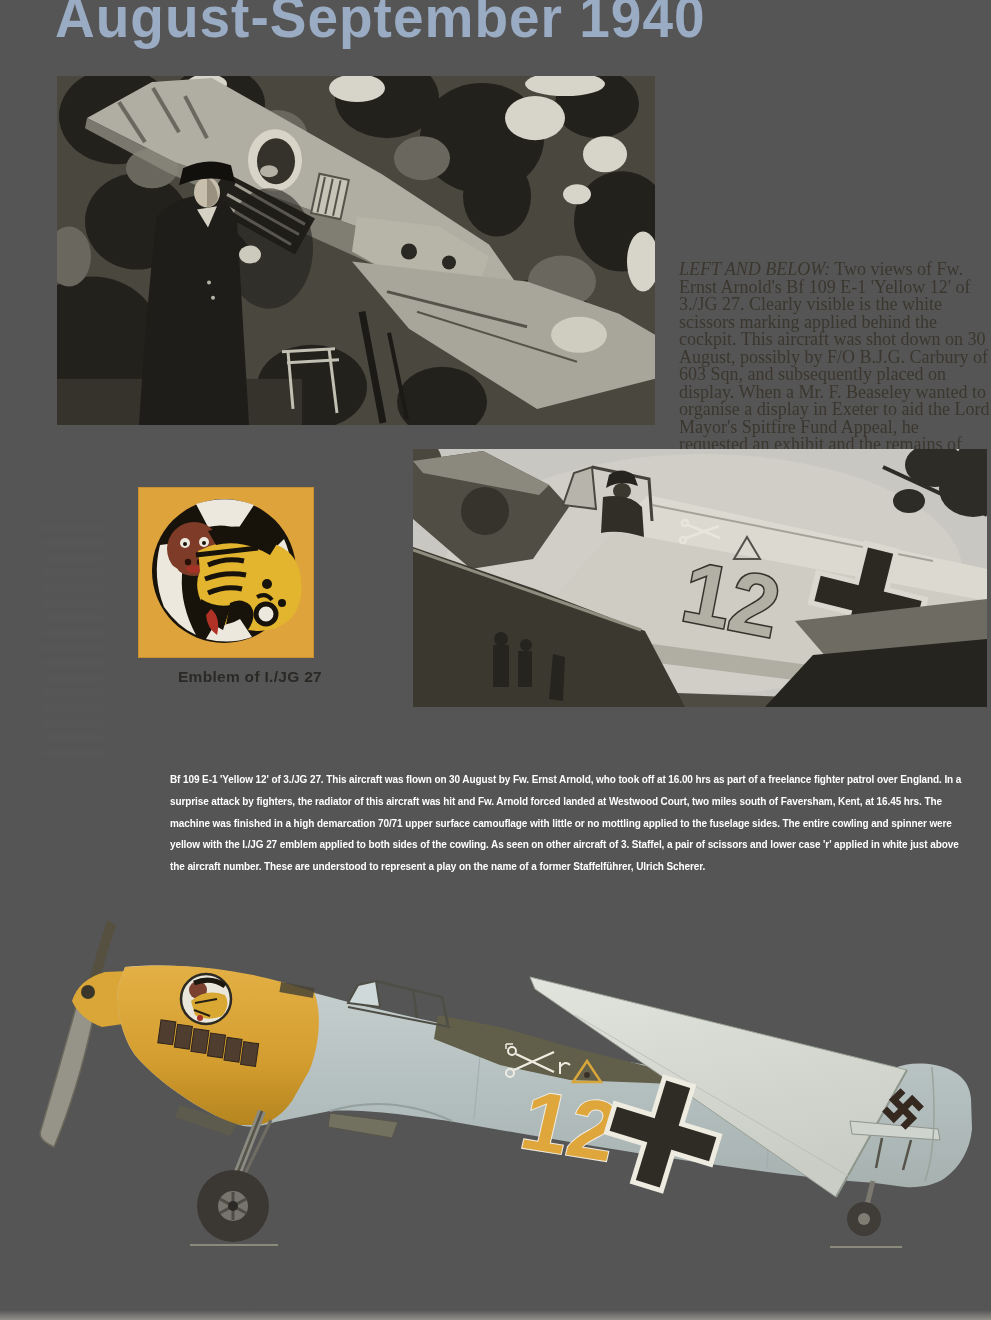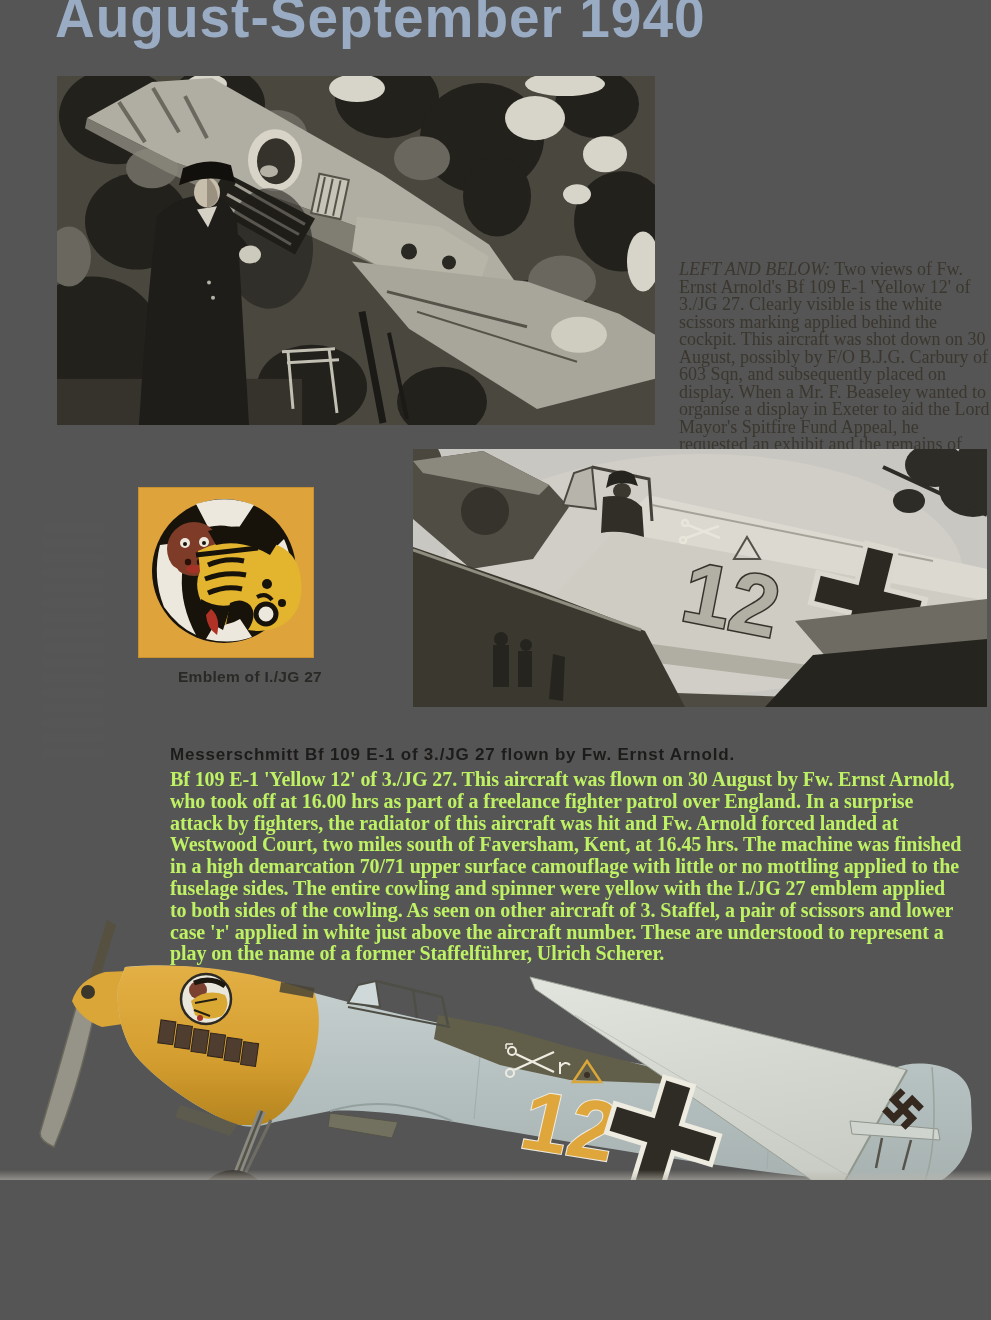--- a/index.html
+++ b/index.html
@@ -1,17 +1,17 @@
 <!DOCTYPE html>
 <html><head>
 <meta charset="utf-8">
 <style>
   html,body{margin:0;padding:0;background:#555;}
   .page{
-    position:relative;width:991px;height:1180px;overflow:hidden;
+    position:relative;width:991px;height:1320px;overflow:hidden;
     background:radial-gradient(ellipse at 50% 42%, #ecead f0%, #eae7df 0%, #e7e4dc 55%, #dcdad2 100%);
     font-family:"Liberation Sans",sans-serif;
   }
   .page-title{
     position:absolute;left:55px;top:-15px;
     font-size:55px;font-weight:bold;letter-spacing:1px;
     color:#9aabc4;white-space:nowrap;
     font-family:"Liberation Sans",sans-serif;
     transform:scaleY(1.04);
   }
@@ -28,22 +28,22 @@
   .emblem-caption{
     position:absolute;left:130px;top:668px;width:192px;text-align:right;
     font-size:15.5px;font-weight:bold;color:#2a2926;letter-spacing:.3px;
   }
   .profile-heading{
     position:absolute;left:170px;top:745px;width:810px;
     font-size:17px;font-weight:bold;color:#1d1c1a;letter-spacing:.8px;
   }
   .profile-body{
     position:absolute;left:170px;top:769px;width:795px;
-    font-size:20px;font-weight:bold;line-height:21.8px;
-    color:#bef264;letter-spacing:-.1px;font-family:Liberation Serif, serif;
+    font-size:10px;font-weight:bold;line-height:21.8px;
+    color:#ffffff;letter-spacing:-.1px;
   }
   .profile-art{position:absolute;left:30px;top:915px;width:955px;height:345px;}
   .ghost-text{
     position:absolute;left:42px;top:525px;width:62px;height:235px;
     background:repeating-linear-gradient(180deg,#7a7a74 0 6px,transparent 6px 15px);
     opacity:.06;filter:blur(2px);
   }
   .page-edge-shadow{
     position:absolute;left:0;bottom:0;width:100%;height:10px;
     background:linear-gradient(180deg,transparent,#b9b6ad);opacity:.6;
@@ -244,21 +244,20 @@
       <g fill="#26241f">
         <circle cx="88" cy="190" r="7"></circle>
           <rect x="80" y="196" width="16" height="42"></rect>
         <circle cx="113" cy="196" r="6"></circle>
           <rect x="105" y="202" width="14" height="36"></rect>
         <polygon points="140,205 152,208 150,252 136,250"></polygon>
       </g>
     </svg>
   </div>
 
-  <div class="profile-heading">Messerschmitt Bf 109 E-1 of 3./JG 27 flown by Fw. Ernst Arnold.</div>
   <div class="profile-body">Bf 109 E-1 'Yellow 12' of 3./JG 27. This aircraft was flown on 30 August by Fw. Ernst Arnold, who took off at 16.00 hrs as part of a freelance fighter patrol over England. In a surprise attack by fighters, the radiator of this aircraft was hit and Fw. Arnold forced landed at Westwood Court, two miles south of Faversham, Kent, at 16.45 hrs. The machine was finished in a high demarcation 70/71 upper surface camouflage with little or no mottling applied to the fuselage sides. The entire cowling and spinner were yellow with the I./JG 27 emblem applied to both sides of the cowling. As seen on other aircraft of 3. Staffel, a pair of scissors and lower case 'r' applied in white just above the aircraft number. These are understood to represent a play on the name of a former Staffelführer, Ulrich Scherer.</div>
 
   <div class="profile-art">
     <svg viewBox="0 0 955 345">
       <defs>
         <linearGradient id="fusegrad" x1="0" y1="0" x2="0" y2="1">
           <stop offset="0" stop-color="#c9d2d1"></stop>
             <stop offset=".55" stop-color="#b4bfbf"></stop>
             <stop offset="1" stop-color="#a6b1b0"></stop>
         </linearGradient>

